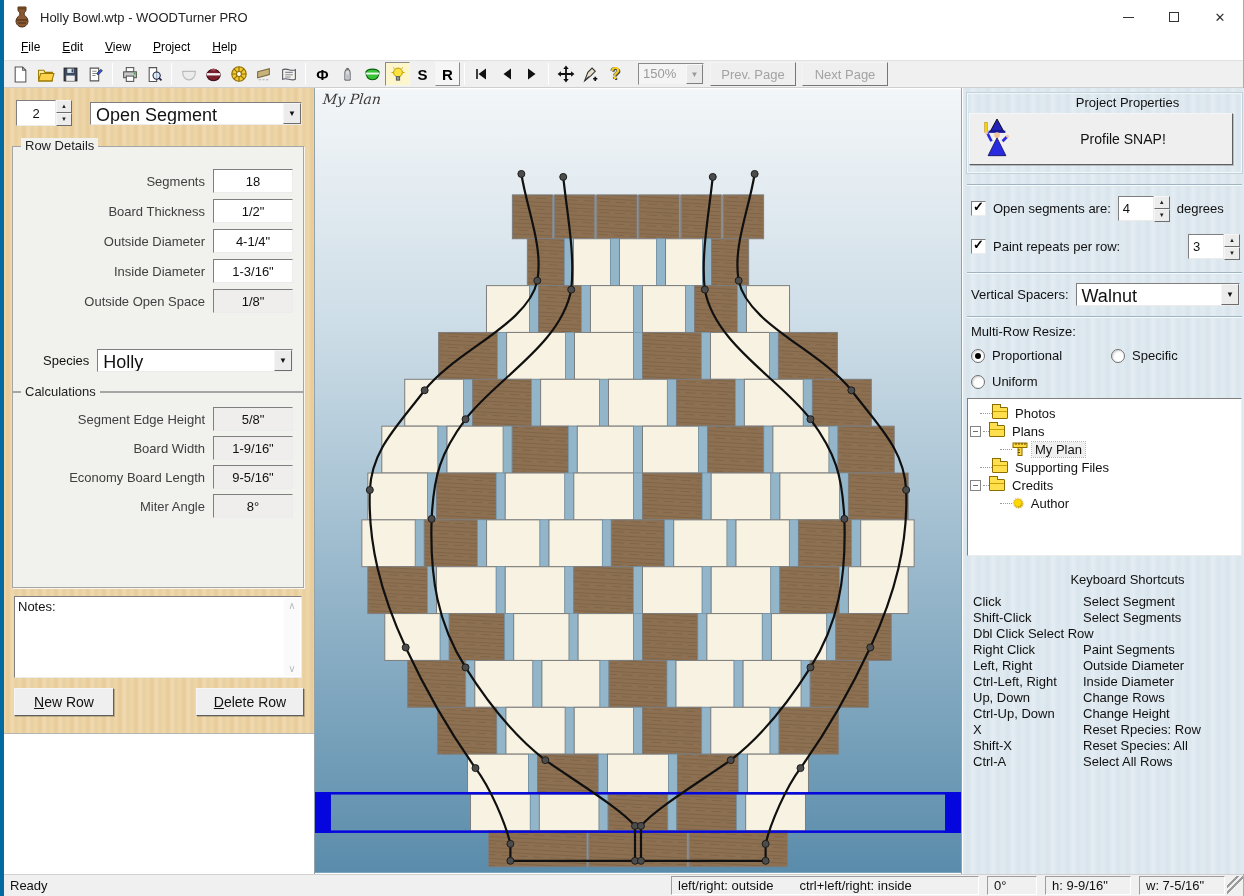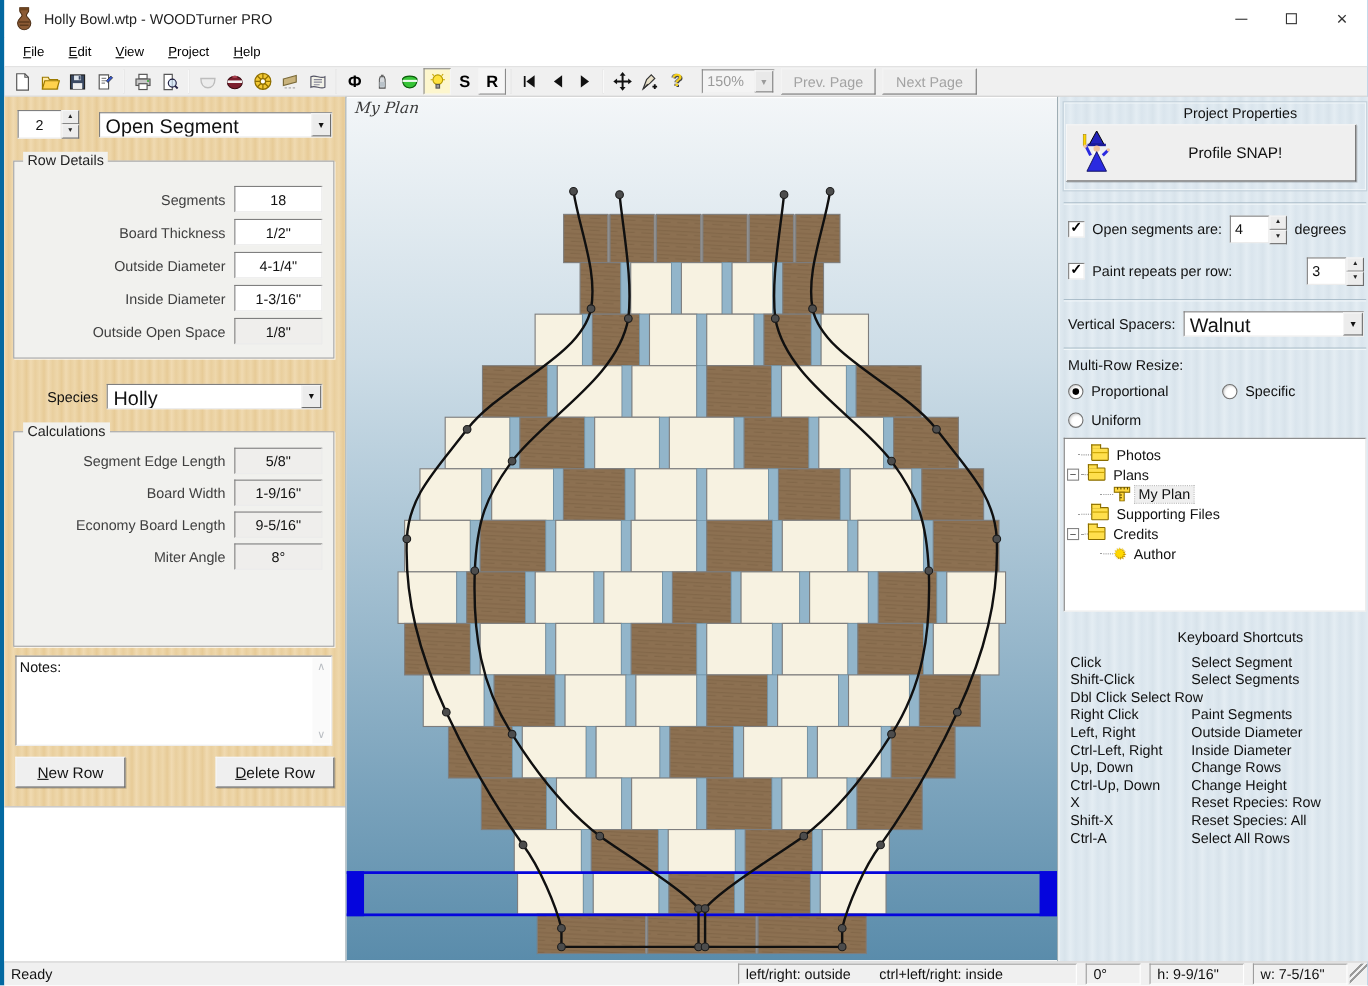--- a/index.html
+++ b/index.html
@@ -301,21 +301,21 @@
         <span class="spin-btns" style="height:26px;">
             <span class="spin-b">▲</span>
             <span class="spin-b">▼</span>
           </span>
       </div>
       <div class="combo" style="position:absolute; left:86px; top:14px; width:212px;">
         <span class="cv">Open Segment</span>
         <span class="ca">▼</span>
       </div>
 
-      <div class="groupbox" style="left:8px; top:58px; width:292px; height:180px;">
+      <div class="groupbox" style="left:8px; top:58px; width:292px; height:246px;">
         <span class="grouplabel">Row Details</span>
         <div class="field-row" style="top:22px;">
             <label>Segments</label>
             <div class="sunken tb">18</div>
           </div>
         <div class="field-row" style="top:52px;">
             <label>Board Thickness</label>
             <div class="sunken tb">1/2"</div>
           </div>
         <div class="field-row" style="top:82px;">
@@ -335,21 +335,21 @@
           <div class="combo" style="flex:1;">
             <span class="cv">Holly</span>
             <span class="ca">▼</span>
           </div>
         </div>
       </div>
 
       <div class="groupbox" style="left:8px; top:304px; width:292px; height:196px;">
         <span class="grouplabel">Calculations</span>
         <div class="field-row" style="top:14px;">
-            <label>Segment Edge Length</label>
+            <label>Segment Edge Height</label>
             <div class="sunken tb ro">5/8"</div>
           </div>
         <div class="field-row" style="top:43px;">
             <label>Board Width</label>
             <div class="sunken tb ro">1-9/16"</div>
           </div>
         <div class="field-row" style="top:72px;">
             <label>Economy Board Length</label>
             <div class="sunken tb ro">9-5/16"</div>
           </div>

